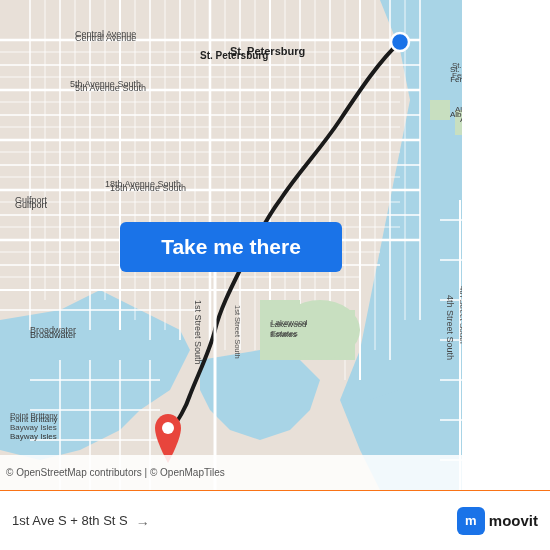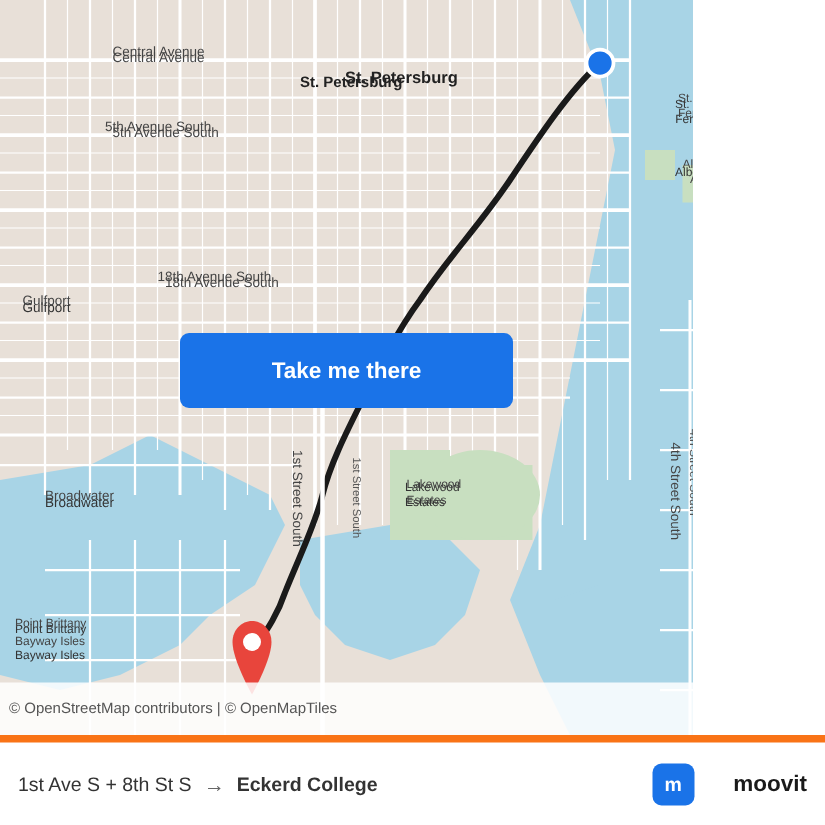--- a/index.html
+++ b/index.html
@@ -24,21 +24,21 @@
     #take-me-there-btn {
       position: absolute;
       left: 50%;
       top: 222px;
       transform: translateX(-50%);
       background-color: #1a73e8;
       color: white;
       border: none;
       border-radius: 6px;
       padding: 14px 40px;
-      font-size: 15px;
+      font-size: 21px;
       font-weight: 600;
       cursor: pointer;
       white-space: nowrap;
       width: 222px;
       height: 50px;
       display: flex;
       align-items: center;
       justify-content: center;
       z-index: 10;
       text-align: center;
@@ -58,21 +58,21 @@
     }
 
     
     #bottom-bar {
       width: 550px;
       height: 60px;
       background-color: white;
       display: flex;
       align-items: center;
       padding: 0 12px;
-      border-top: 5px solid #f97316;
+      border-top: 1px solid #f97316;
     }
 
     #route-info {
       display: flex;
       align-items: center;
       flex: 1;
       font-size: 13px;
       color: #333;
     }
 
@@ -100,21 +100,20 @@
       align-items: center;
       justify-content: center;
       font-size: 14px;
       font-weight: bold;
     }
 
     .moovit-text {
       color: #1a1a1a;
       font-size: 15px;
       font-weight: bold;
-      margin-left: 22px;
     }
 
     
     .street-label {
       position: absolute;
       font-size: 9px;
       color: #444;
       font-family: Arial, sans-serif;
       z-index: 6;
       white-space: nowrap;
@@ -281,21 +280,20 @@
 
   <button id="take-me-there-btn">Take me there</button>
 
   <div id="attribution">© OpenStreetMap contributors | © OpenMapTiles</div>
 </div>
 
 <div id="bottom-bar">
   <div id="route-info">
     <span style="font-size:13px;color:#333;">1st Ave S + 8th St S</span>
     <span class="route-arrow">→</span>
-    <span style="font-size:13px;color:#333;font-weight:600;">Eckerd College</span>
   </div>
   <div id="moovit-logo">
     <div class="moovit-m">
       <span style="font-size:13px;font-weight:bold;">m</span>
     </div>
     <span class="moovit-text">moovit</span>
   </div>
 </div>
 
 </body></html>

